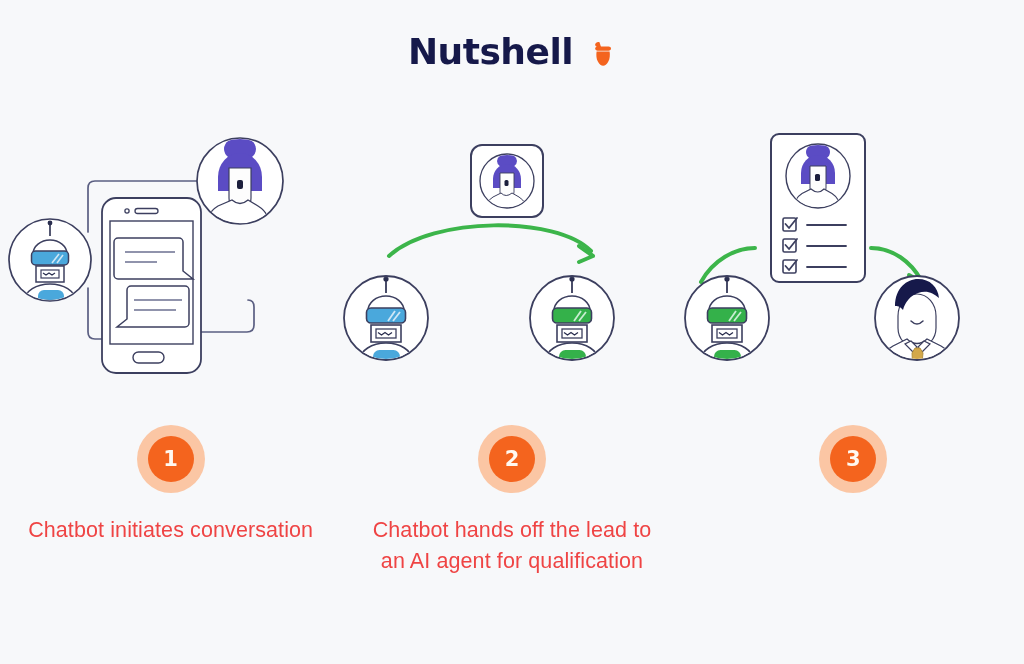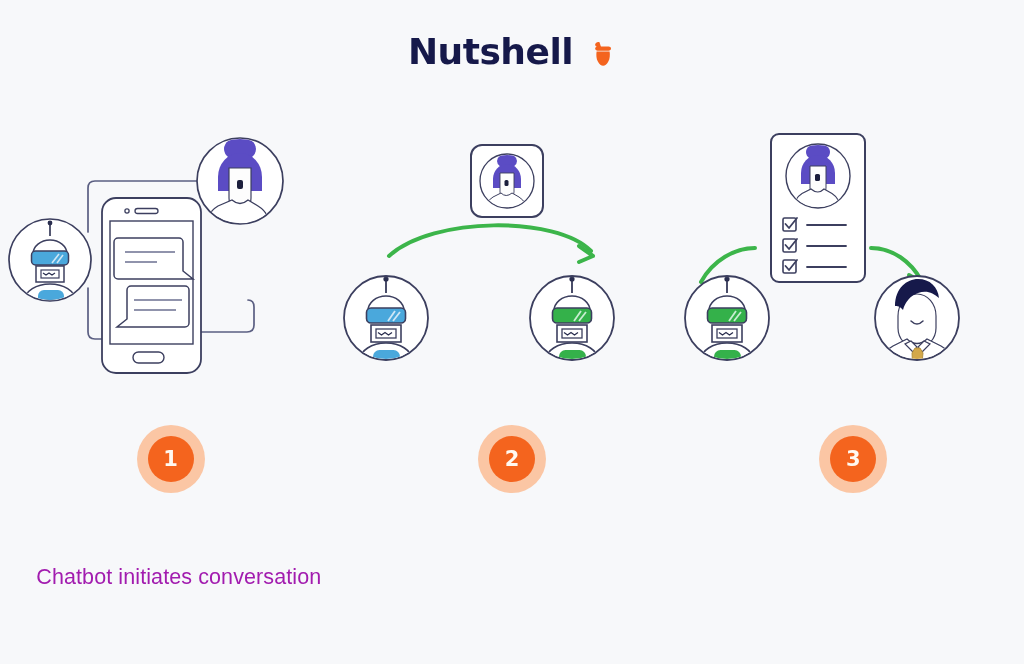--- a/index.html
+++ b/index.html
@@ -103,27 +103,26 @@
     font-weight: bold;
     line-height: 1;
   }
 
   
   .caption {
     position: absolute;
     top: 395px;
     left: 20px;
     width: 301.33px;
-    text-align: right;
-    color: #a21caf;
+    text-align: center;
+    color: #ef4444;
     font-family: "Liberation Sans", sans-serif;
     font-size: 21.5px;
     line-height: 31px;
     letter-spacing: 0.1px;
-    margin-top: 47px;
   }
 </style>
 </head>
 <body>
 
 <div id="infographic">
 
   <div class="brand">
     <span class="brand-wordmark">Nutshell</span>
     <svg class="brand-acorn" viewBox="0 0 26 30">
@@ -275,20 +274,21 @@
           </g>
         </svg>
       </div>
 
       <div class="badge-wrap">
         <div class="badge-halo">
           <div class="badge-core">2</div>
         </div>
       </div>
 
+      <div class="caption">Chatbot hands off the lead to an AI agent for qualification</div>
     </div>
 
     <div class="column">
       <div class="scene">
         <svg width="341" height="290" viewBox="0 0 341 290">
 
           <g>
             <path d="M18 162 C30 140 52 128 72 128" fill="none" stroke="#3cb54a" stroke-width="4" stroke-linecap="round"></path>
           </g>
 

